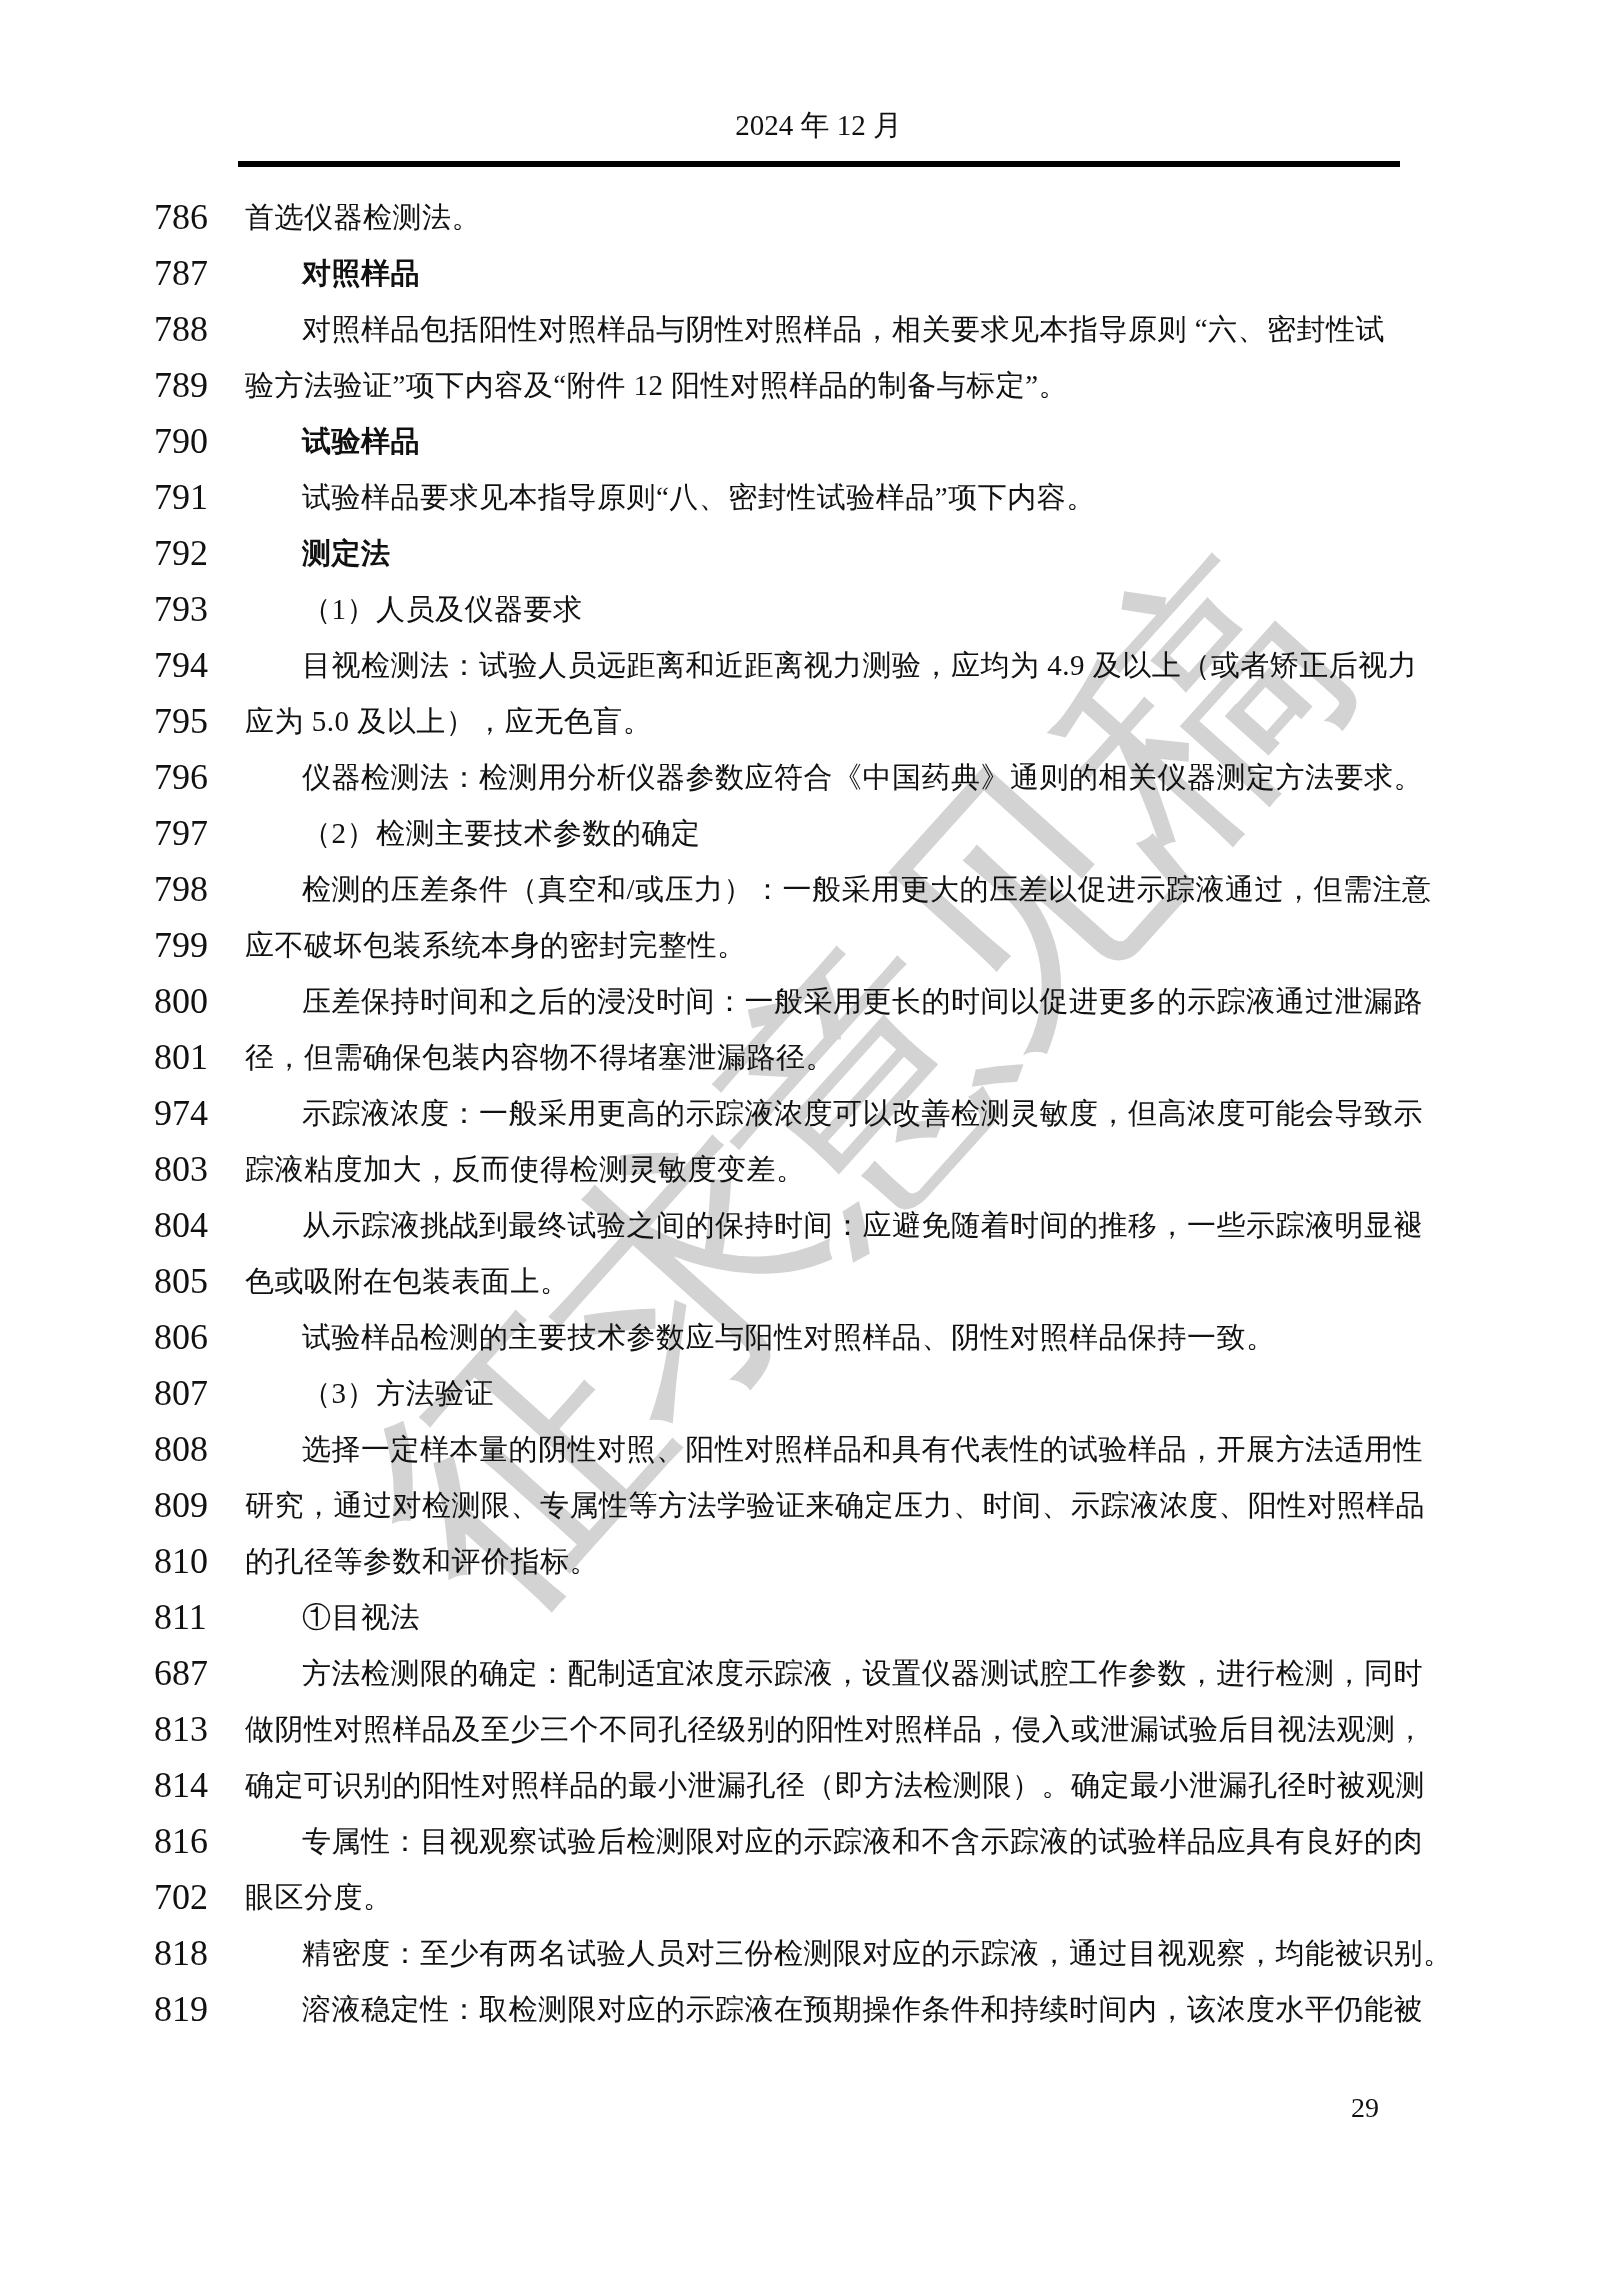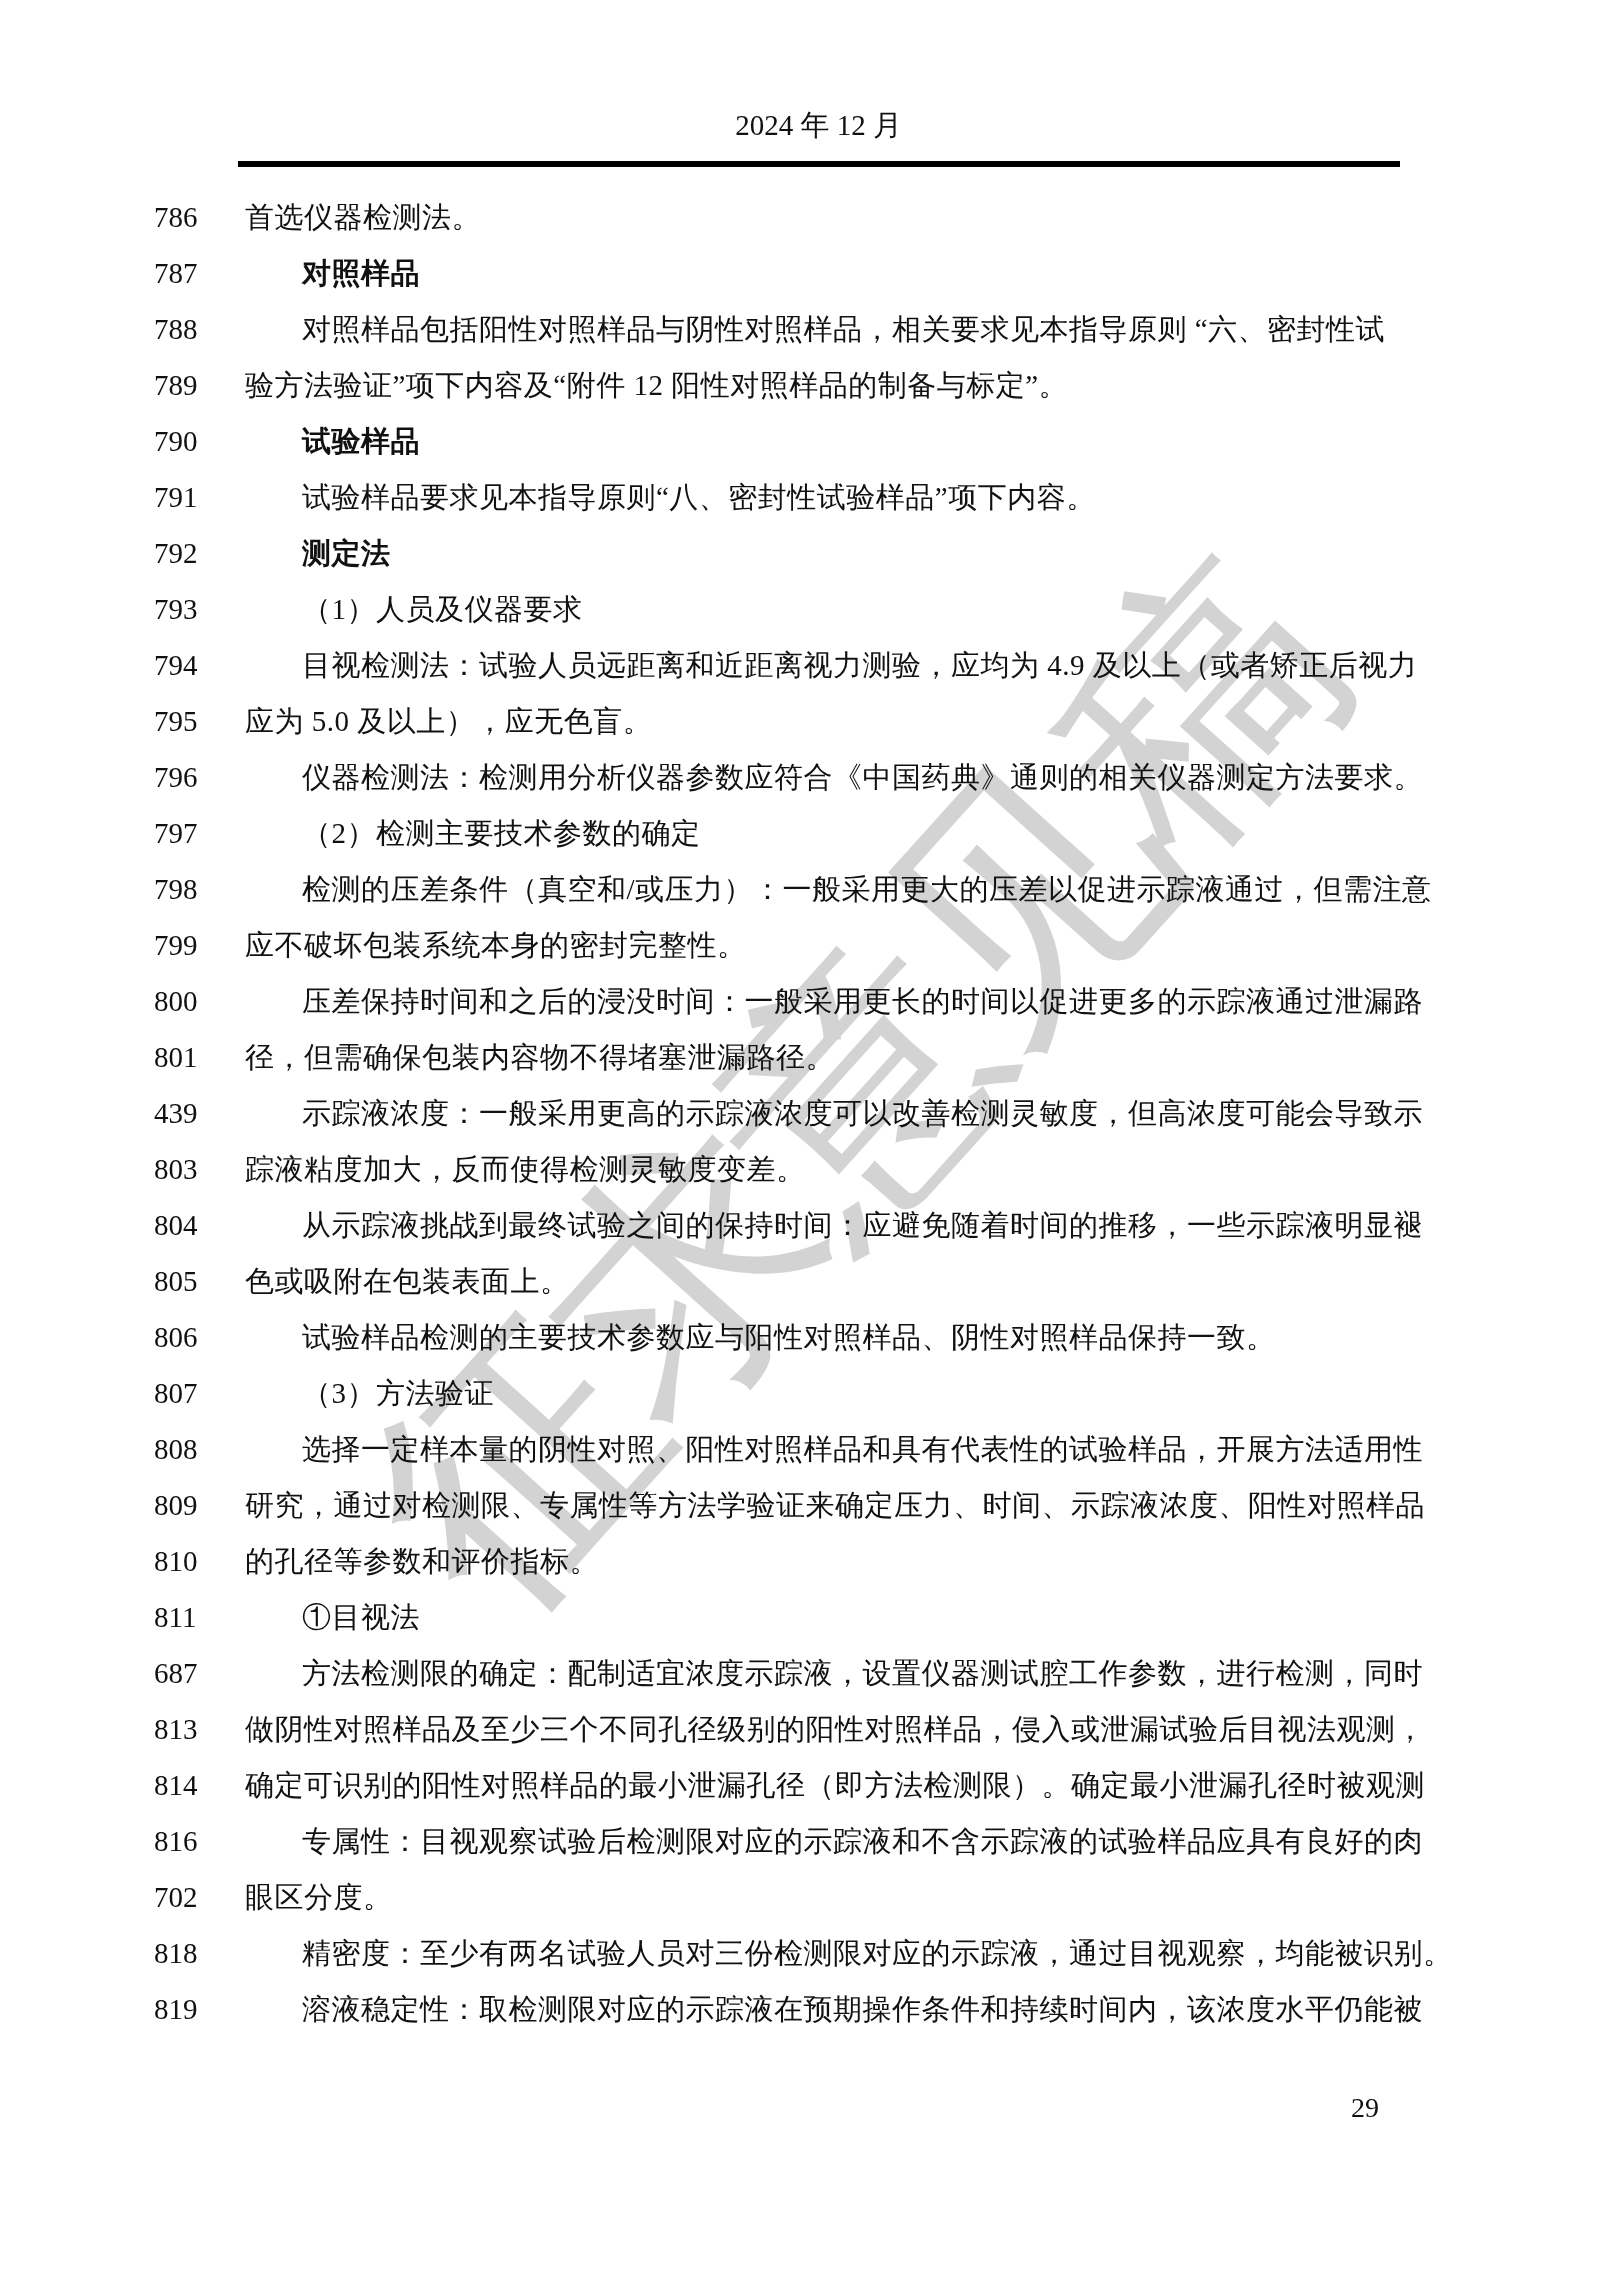--- a/index.html
+++ b/index.html
@@ -57,21 +57,21 @@
     z-index: 1;
   }
   .row {
     height: 56px;
     line-height: 56px;
     white-space: nowrap;
   }
   .row .num {
     display: inline-block;
     width: 91px;
-    font-size: 29px;
+    font-size: 36px;
     vertical-align: middle;
   }
   .row .txt {
     display: inline-block;
     font-size: 29px;
     vertical-align: middle;
     letter-spacing: 0.5px;
   }
   .row .txt.indent {
     padding-left: 57px;
@@ -108,21 +108,21 @@
       <div class="row"><span class="num">792</span><span class="txt indent bold">测定法</span></div>
       <div class="row"><span class="num">793</span><span class="txt indent">（1）人员及仪器要求</span></div>
       <div class="row"><span class="num">794</span><span class="txt indent">目视检测法：试验人员远距离和近距离视力测验，应均为 4.9 及以上（或者矫正后视力</span></div>
       <div class="row"><span class="num">795</span><span class="txt">应为 5.0 及以上），应无色盲。</span></div>
       <div class="row"><span class="num">796</span><span class="txt indent">仪器检测法：检测用分析仪器参数应符合《中国药典》通则的相关仪器测定方法要求。</span></div>
       <div class="row"><span class="num">797</span><span class="txt indent">（2）检测主要技术参数的确定</span></div>
       <div class="row"><span class="num">798</span><span class="txt indent">检测的压差条件（真空和/或压力）：一般采用更大的压差以促进示踪液通过，但需注意</span></div>
       <div class="row"><span class="num">799</span><span class="txt">应不破坏包装系统本身的密封完整性。</span></div>
       <div class="row"><span class="num">800</span><span class="txt indent">压差保持时间和之后的浸没时间：一般采用更长的时间以促进更多的示踪液通过泄漏路</span></div>
       <div class="row"><span class="num">801</span><span class="txt">径，但需确保包装内容物不得堵塞泄漏路径。</span></div>
-      <div class="row"><span class="num">439</span><span class="txt indent">示踪液浓度：一般采用更高的示踪液浓度可以改善检测灵敏度，但高浓度可能会导致示</span></div>
+      <div class="row"><span class="num">974</span><span class="txt indent">示踪液浓度：一般采用更高的示踪液浓度可以改善检测灵敏度，但高浓度可能会导致示</span></div>
       <div class="row"><span class="num">803</span><span class="txt">踪液粘度加大，反而使得检测灵敏度变差。</span></div>
       <div class="row"><span class="num">804</span><span class="txt indent">从示踪液挑战到最终试验之间的保持时间：应避免随着时间的推移，一些示踪液明显褪</span></div>
       <div class="row"><span class="num">805</span><span class="txt">色或吸附在包装表面上。</span></div>
       <div class="row"><span class="num">806</span><span class="txt indent">试验样品检测的主要技术参数应与阳性对照样品、阴性对照样品保持一致。</span></div>
       <div class="row"><span class="num">807</span><span class="txt indent">（3）方法验证</span></div>
       <div class="row"><span class="num">808</span><span class="txt indent">选择一定样本量的阴性对照、阳性对照样品和具有代表性的试验样品，开展方法适用性</span></div>
       <div class="row"><span class="num">809</span><span class="txt">研究，通过对检测限、专属性等方法学验证来确定压力、时间、示踪液浓度、阳性对照样品</span></div>
       <div class="row"><span class="num">810</span><span class="txt">的孔径等参数和评价指标。</span></div>
       <div class="row"><span class="num">811</span><span class="txt indent">①目视法</span></div>
       <div class="row"><span class="num">687</span><span class="txt indent">方法检测限的确定：配制适宜浓度示踪液，设置仪器测试腔工作参数，进行检测，同时</span></div>

